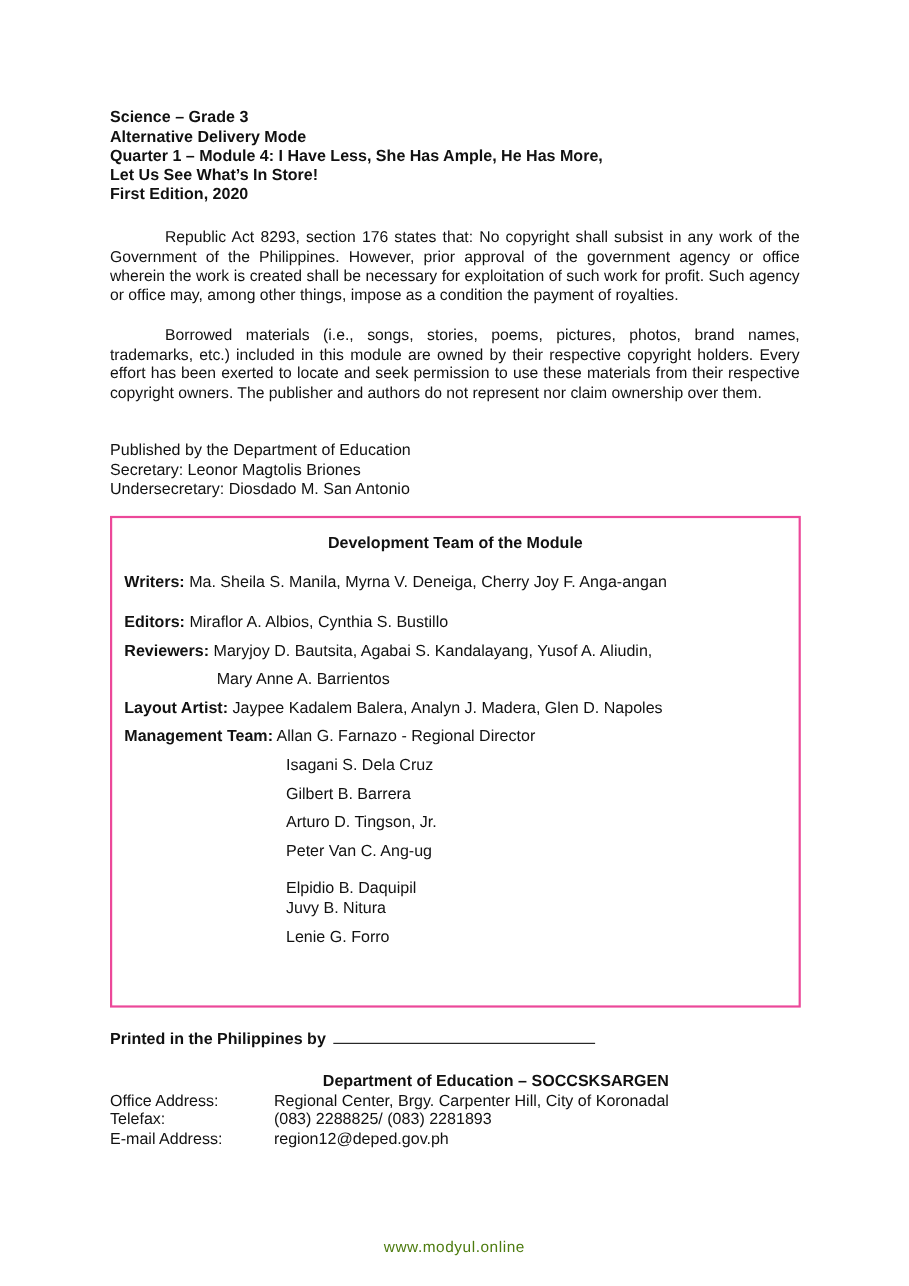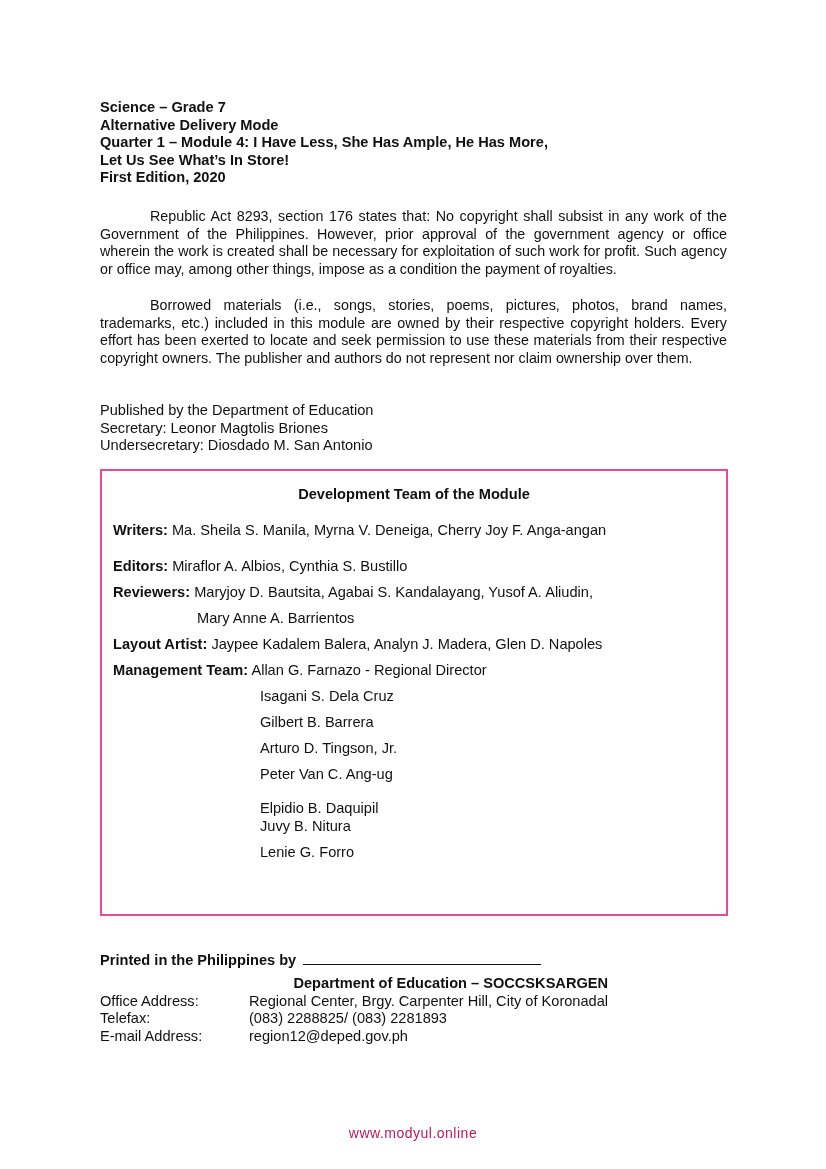--- a/index.html
+++ b/index.html
@@ -18,33 +18,33 @@
     #para2 { top: 297px; }
     .pub { left: 100px; top: 402px; line-height: 17.6px; font-size: 14.6px; }
     .team-box {
       left: 100px; top: 469px; width: 624px; height: 443px;
       border: 2px solid #ec4899;
     }
     .team-title { position: absolute; left: 0; right: 0; top: 15px; text-align: center; font-weight: bold; font-size: 14.6px; }
     .team-row { position: absolute; left: 11px; font-size: 14.6px; white-space: nowrap; }
     .team-row b { font-weight: bold; }
     .cont { position: absolute; font-size: 14.6px; white-space: nowrap; }
-    .printed { left: 100px; top: 934px; font-weight: bold; font-size: 14.6px; white-space: nowrap; margin-top: 16px; }
+    .printed { left: 100px; top: 934px; font-weight: bold; font-size: 14.6px; white-space: nowrap; }
     .printed .blank { display: inline-block; width: 238px; border-bottom: 1.5px solid #111; vertical-align: baseline; height: 14px; margin-left: 3px; }
     .deped { left: 100px; top: 975px; line-height: 17.6px; font-size: 14.6px; }
     .deped .hd { font-weight: bold; text-align: right; }
     .deped .row { display: flex; white-space: nowrap; }
     .deped .lbl { width: 149px; }
-    .watermark { left: 0; right: 0; top: 1125px; text-align: center; color: #be185d; font-size: 14px; letter-spacing: 0.5px; }
+    .watermark { left: 0; right: 0; top: 1125px; text-align: center; color: #4d7c0f; font-size: 14px; letter-spacing: 0.5px; }
   </style>
 </head>
 <body>
 
 <div class="abs title-block">
-  <div>Science – Grade 7</div>
+  <div>Science – Grade 3</div>
   <div>Alternative Delivery Mode</div>
   <div>Quarter 1 – Module 4: I Have Less, She Has Ample, He Has More,</div>
   <div>Let Us See What’s In Store!</div>
   <div>First Edition, 2020</div>
 </div>
 
 <div class="abs para" id="para1"><span class="indent"></span><b>Republic Act 8293, section 176</b><span> states that: No copyright shall subsist in any work of the Government of the Philippines. However, prior approval of the government agency or office wherein the work is created shall be necessary for exploitation of such work for profit. Such agency or office may, among other things, impose as a condition the payment of royalties.</span></div>
 
 <div class="abs para" id="para2"><span class="indent"></span><span>Borrowed materials (i.e., songs, stories, poems, pictures, photos, brand names, trademarks, etc.) included in this module are owned by their respective copyright holders. Every effort has been exerted to locate and seek permission to use these materials from their respective copyright owners. The publisher and authors do not represent nor claim ownership over them.</span></div>
 

